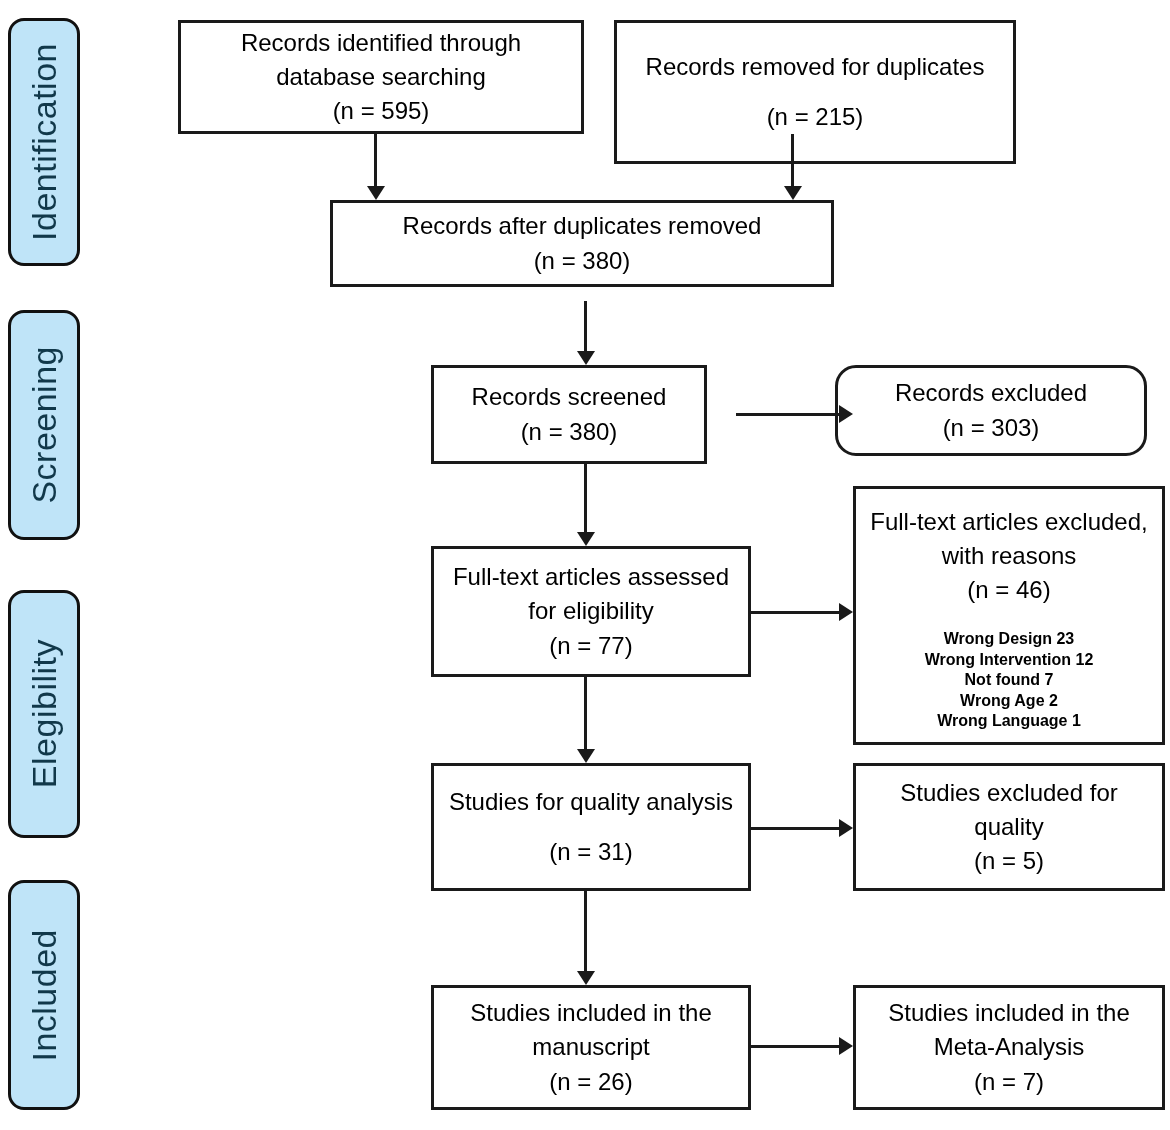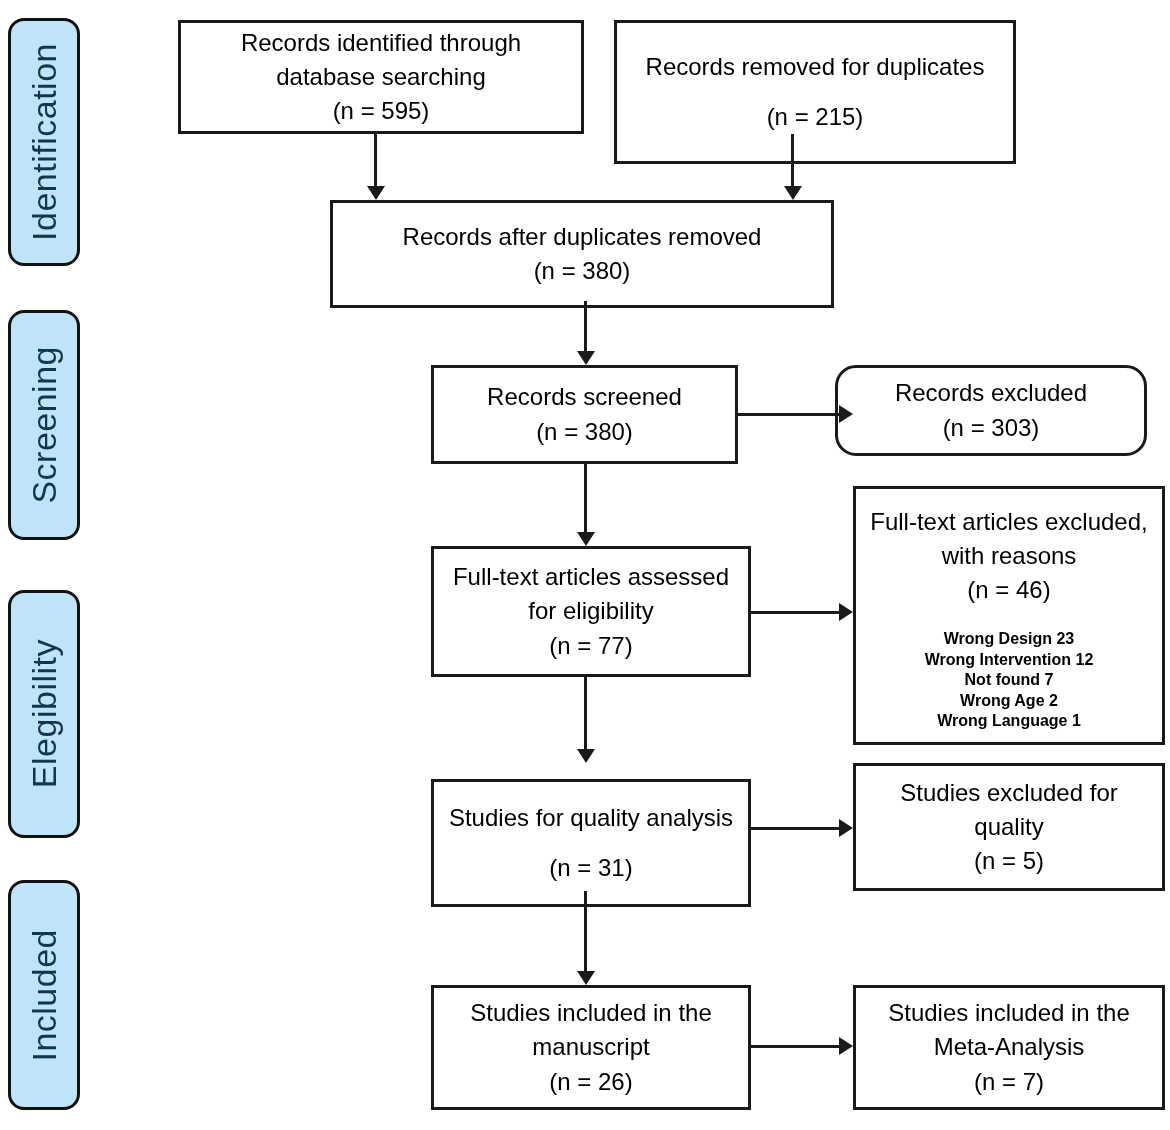--- a/index.html
+++ b/index.html
@@ -125,29 +125,29 @@
     <span class="spacer"></span>
     <span class="line">(n = 215)</span>
   </div>
 
   <div class="conn vline" style="left:374px; top:134px; height:52px;"></div>
   <div class="arrow-down" style="left:367px; top:186px;"></div>
 
   <div class="conn vline" style="left:791px; top:134px; height:52px;"></div>
   <div class="arrow-down" style="left:784px; top:186px;"></div>
 
-  <div class="node" style="left:330px; top:200px; width:504px; height:108px;">
+  <div class="node" style="left:330px; top:200px; width:504px; height:87px;">
     <span class="line">Records after duplicates removed</span>
     <span class="line">(n = 380)</span>
   </div>
 
   <div class="conn vline" style="left:584px; top:301px; height:50px;"></div>
   <div class="arrow-down" style="left:577px; top:351px;"></div>
 
-  <div class="node" style="left:431px; top:365px; width:307px; height:99px;text-align:center;">
+  <div class="node" style="left:431px; top:365px; width:276px; height:99px;text-align:center;">
     <span class="line">Records screened</span>
     <span class="line">(n = 380)</span>
   </div>
 
   <div class="node" style="left:835px; top:365px; width:312px; height:91px;border-radius:21px;">
     <span class="line">Records excluded</span>
     <span class="line">(n = 303)</span>
   </div>
 
   <div class="conn hline" style="left:736px; top:413px; width:104px;"></div>
@@ -174,21 +174,21 @@
       <span class="line">Wrong Language 1</span>
     </div>
   </div>
 
   <div class="conn hline" style="left:751px; top:611px; width:89px;"></div>
   <div class="arrow-right" style="left:839px; top:603px;"></div>
 
   <div class="conn vline" style="left:584px; top:677px; height:72px;"></div>
   <div class="arrow-down" style="left:577px; top:749px;"></div>
 
-  <div class="node" style="left:431px; top:763px; width:320px; height:128px;margin-top:16px;">
+  <div class="node" style="left:431px; top:763px; width:320px; height:128px;">
     <span class="line">Studies for quality analysis</span>
     <span class="spacer"></span>
     <span class="line">(n = 31)</span>
   </div>
 
   <div class="node" style="left:853px; top:763px; width:312px; height:128px;text-align:right;">
     <span class="line">Studies excluded for</span>
     <span class="line">quality</span>
     <span class="line">(n = 5)</span>
   </div>

